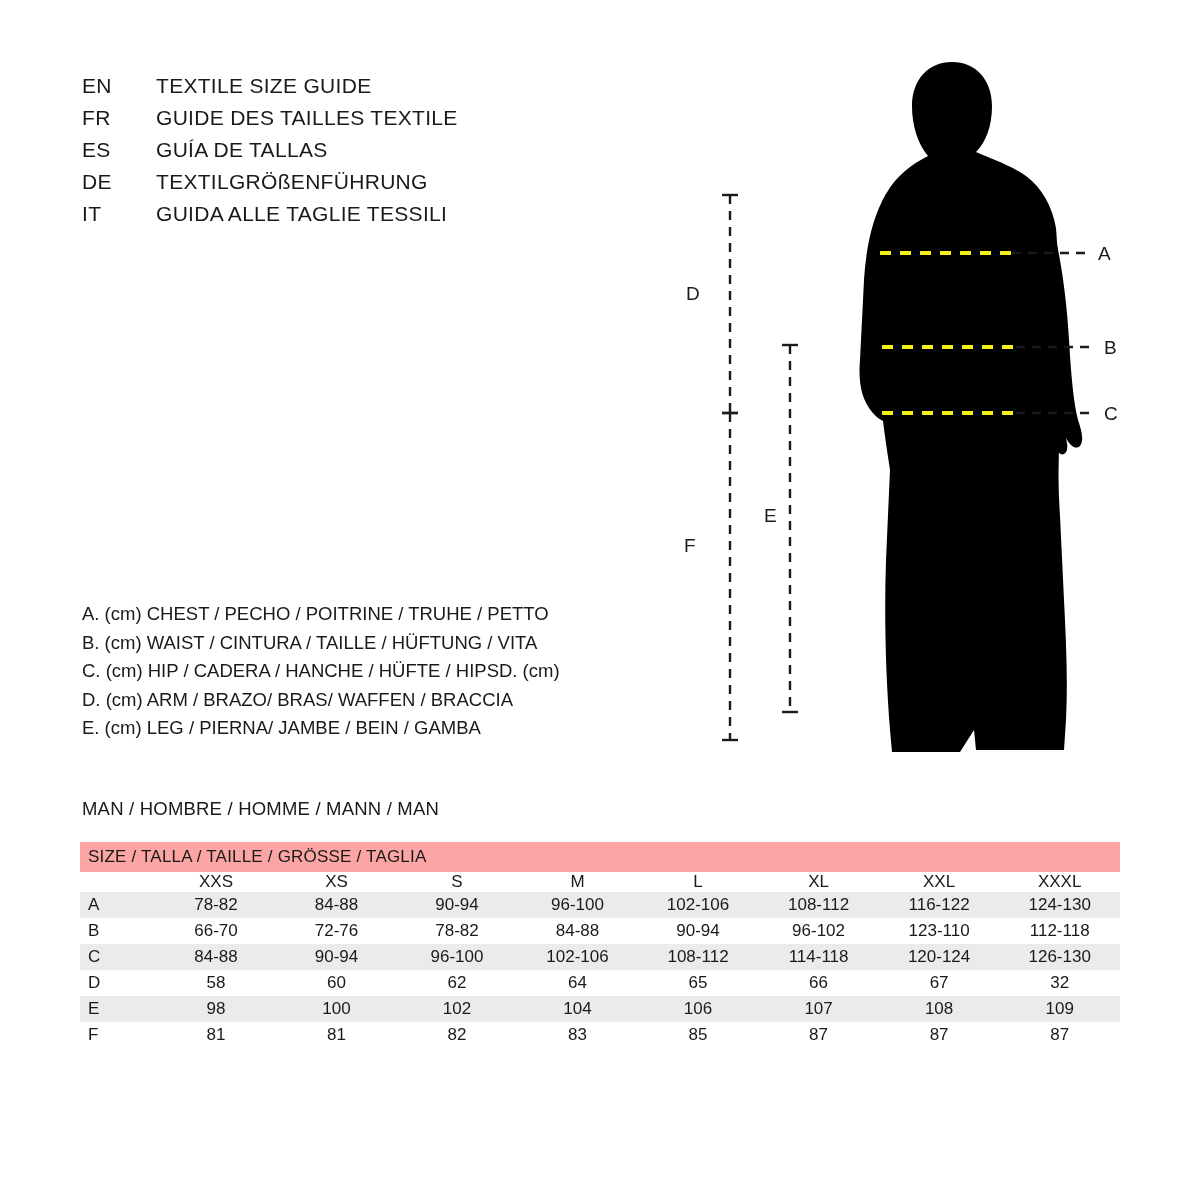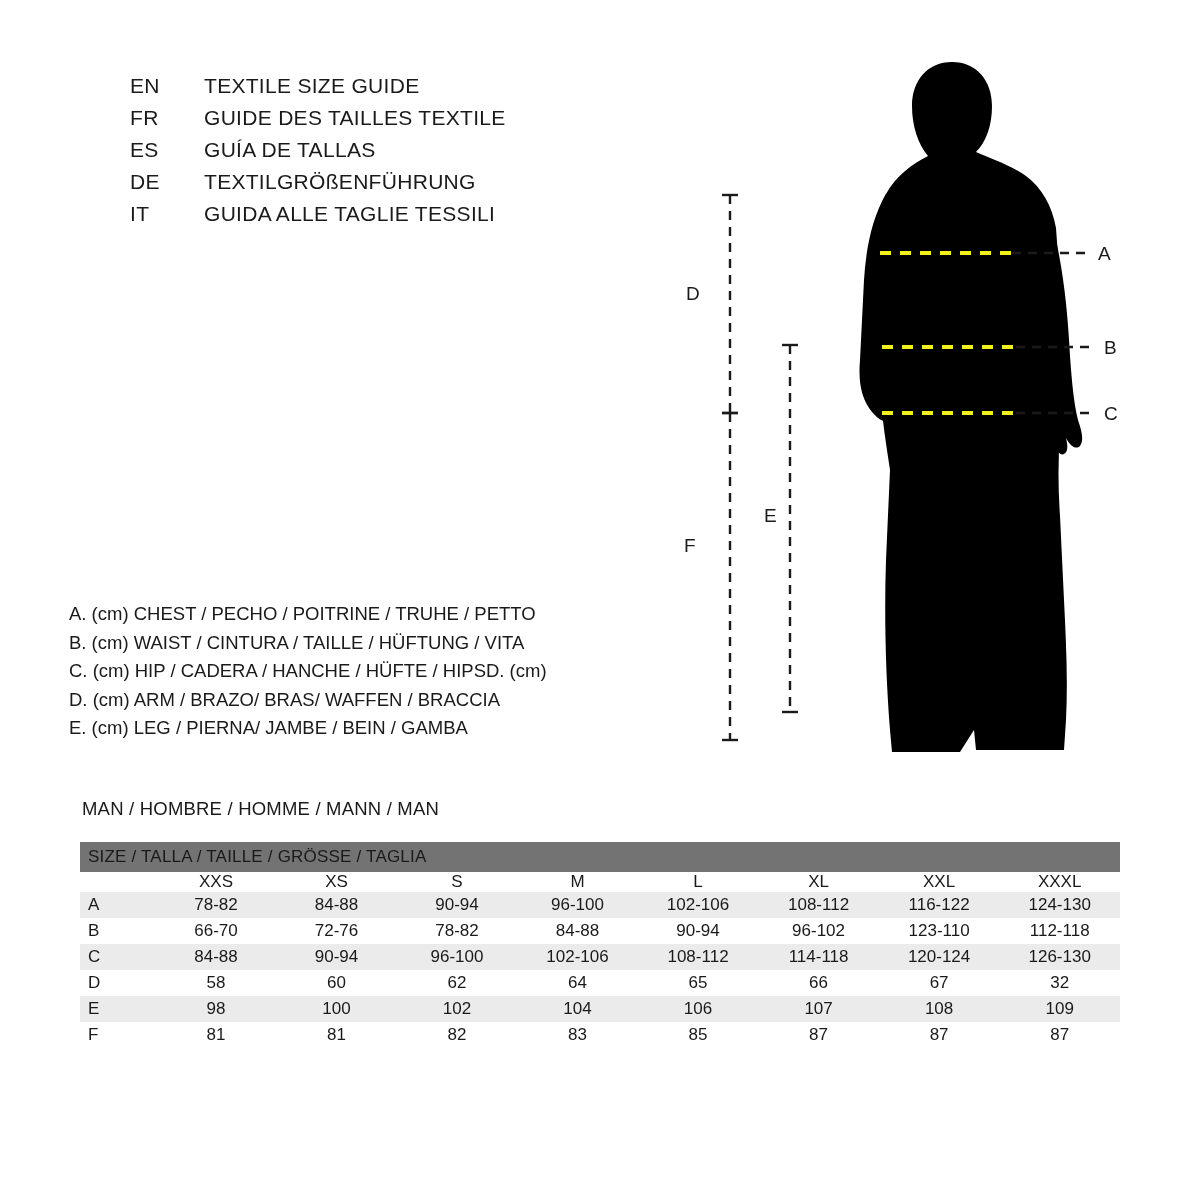--- a/index.html
+++ b/index.html
@@ -15,41 +15,40 @@
     position: relative;
     overflow: hidden;
   }
 
   
   #title-block {
     position: absolute;
     left: 82px;
     top: 74px;
     width: 560px;
-    margin-left: 48px;
   }
   .title-row {
     display: flex;
     align-items: baseline;
     height: 32px;
     font-size: 21px;
     letter-spacing: 0.3px;
   }
   .title-lang {
     width: 74px;
     flex: 0 0 74px;
   }
   .title-text {
     flex: 1 1 auto;
   }
 
   
   #legend-block {
     position: absolute;
-    left: 69px;
+    left: 82px;
     top: 600px;
     width: 680px;
   }
   .legend-row {
     font-size: 18.5px;
     line-height: 28.5px;
     white-space: nowrap;
   }
   #gender-label {
     position: absolute;
@@ -86,21 +85,21 @@
     font-size: 17px;
   }
   #size-table td, #size-table th {
     padding: 0;
     height: 26px;
     font-weight: normal;
     text-align: center;
     color: #1a1a1a;
   }
   #size-table tr.head-row td {
-    background: #737373;
+    background: #fca5a5;
     text-align: left;
     padding-left: 8px;
     height: 30px;
     font-size: 17px;
     letter-spacing: 0.2px;
   }
   #size-table tr.sizes-row td {
     background: #ffffff;
     height: 14px;
   }

